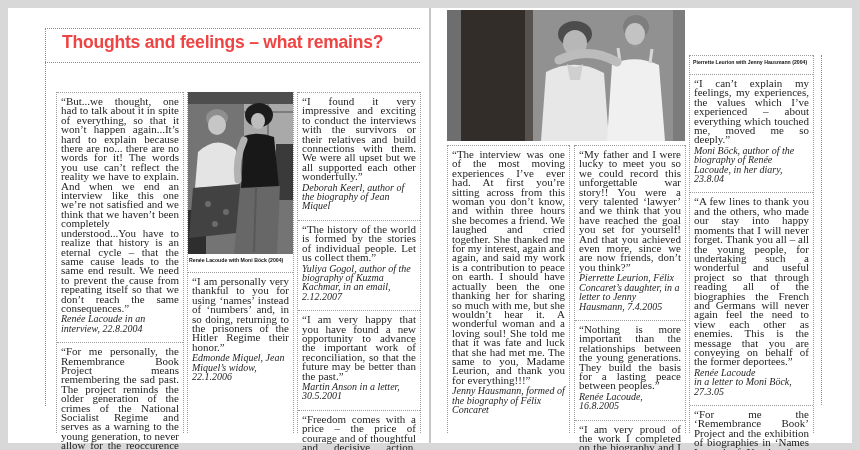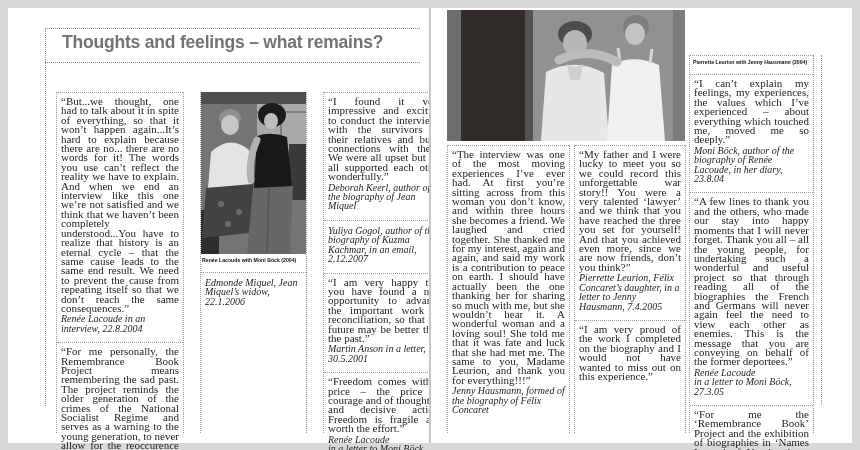--- a/index.html
+++ b/index.html
@@ -13,24 +13,24 @@
   .page.left{left:8px;width:421px;}
   .page.right{left:431px;width:421px;}
   .gutter{position:absolute;top:8px;left:429px;width:2px;height:435px;background:#c6c6c6;}
 
   
   .rule-top{position:absolute;left:37px;right:9px;top:20px;border-top:1px dotted #8e8e8e;}
   .frame-left{position:absolute;left:37px;top:20px;height:378px;border-left:1px dotted #8e8e8e;}
   .page-title{
     position:absolute;left:54px;top:24px;margin:0;
     font-family:"Liberation Sans", sans-serif;font-weight:bold;
-    font-size:17.5px;letter-spacing:-0.2px;color:#737373;white-space:nowrap;
+    font-size:17.5px;letter-spacing:-0.2px;color:#ef4444;white-space:nowrap;
   }
   .rule-title{position:absolute;left:37px;right:9px;top:54px;border-top:1px dotted #8e8e8e;}
-  .cols-left{position:absolute;left:48px;top:84px;height:341px;display:flex;gap:16px;}
+  .cols-left{position:absolute;left:48px;top:84px;height:341px;display:flex;gap:3px;}
   .col{border-left:1px dotted #9b9b9b;border-right:1px dotted #9b9b9b;box-sizing:border-box;}
   .c1{width:128px;}
   .c2{width:107px;}
   .c3{width:124px;}
 
   .qblock{border-top:1px dotted #9b9b9b;padding:4px 4px 6px;margin-bottom:3px;}
   .qtext{margin:0;font-size:11px;line-height:9.4px;text-align:justify;hyphens:auto;color:#1e1e1e;}
   .qattr{margin:1px 0 0;font-size:10px;line-height:9.4px;font-style:italic;white-space:pre-line;color:#1e1e1e;}
 
   .photo{display:block;width:100%;}
@@ -99,30 +99,32 @@
 
         <ellipse cx="71" cy="23" rx="14" ry="12" fill="#1c1c1c"></ellipse>
         <ellipse cx="70" cy="29" rx="7" ry="8" fill="#bdbdbd"></ellipse>
         <path d="M56 44 Q70 39 86 45 L91 96 L53 96 Z" fill="#181818"></path>
         <path d="M56 48 Q47 68 50 88" stroke="#b2b2b2" stroke-width="7" fill="none" stroke-linecap="round"></path>
         <path d="M52 96 L92 94 L89 162 L46 162 Z" fill="#676767"></path>
         <line x1="68" y1="96" x2="66" y2="160" stroke="#585858" stroke-width="2"></line>
       </svg>
       <p class="photo-cap">Renée Lacoude with Moni Böck (2004)</p>
       <div class="qblock">
+        <p class="qtext">“I am personally very thankful to you for using ‘names’ instead of ‘numbers’ and, in so doing, returning to the prisoners of the Hitler Regime their honor.”</p>
         <p class="qattr">Edmonde Miquel, Jean Miquel’s widow, 22.1.2006</p>
       </div>
     </div>
 
     <div class="col c3">
       <div class="qblock">
         <p class="qtext">“I found it very impressive and exciting to conduct the interviews with the survivors or their relatives and build connections with them. We were all upset but we all supported each other wonderfully.”</p>
         <p class="qattr">Deborah Keerl, author of the biography of Jean Miquel</p>
       </div>
       <div class="qblock">
+        <p class="qtext">“The history of the world is formed by the stories of individual people. Let us collect them.”</p>
         <p class="qattr">Yuliya Gogol, author of the biography of Kuzma Kachmar, in an email, 2.12.2007</p>
       </div>
       <div class="qblock">
         <p class="qtext">“I am very happy that you have found a new opportunity to advance the important work of reconciliation, so that the future may be better than the past.”</p>
         <p class="qattr">Martin Anson in a letter, 30.5.2001</p>
       </div>
       <div class="qblock">
         <p class="qtext">“Freedom comes with a price – the price of courage and of thoughtful and decisive action. Freedom is fragile and worth the effort.”</p>
         <p class="qattr">Renée Lacoude
 in a letter to Moni Böck, 12.6.2004</p>
@@ -165,22 +167,26 @@
   <div class="col rcol1">
     <div class="qblock">
       <p class="qtext">“The interview was one of the most moving experiences I’ve ever had. At first you’re sitting across from this woman you don’t know, and within three hours she becomes a friend. We laughed and cried together. She thanked me for my interest, again and again, and said my work is a contribution to peace on earth. I should have actually been the one thanking her for sharing so much with me, but she wouldn’t hear it. A wonderful woman and a loving soul! She told me that it was fate and luck that she had met me. The same to you, Madame Leurion, and thank you for everything!!!”</p>
       <p class="qattr">Jenny Hausmann, formed of
 the biography of Félix Concaret</p>
     </div>
   </div>
 
   <div class="col rcol2">
     <div class="qblock">
-      <p class="qtext">“My father and I were lucky to meet you so we could record this unforgettable war story!! You were a very talented ‘lawyer’ and we think that you have reached the three you set for yourself! And that you achieved even more, since we are now friends, don’t you think?”</p>
+      <p class="qtext">“My father and I were lucky to meet you so we could record this unforgettable war story!! You were a very talented ‘lawyer’ and we think that you have reached the goal you set for yourself! And that you achieved even more, since we are now friends, don’t you think?”</p>
       <p class="qattr">Pierrette Leurion, Félix Concaret’s daughter, in a letter to Jenny Hausmann, 7.4.2005</p>
+    </div>
+    <div class="qblock">
+      <p class="qtext">“Nothing is more important than the relationships between the young generations. They build the basis for a lasting peace between peoples.”</p>
+      <p class="qattr">Renée Lacoude, 16.8.2005</p>
     </div>
     <div class="qblock">
       <p class="qtext">“I am very proud of the work I completed on the biography and I would not have wanted to miss out on this experience.”</p>
     </div>
   </div>
 
   <div class="col rcol3">
     <div class="cap-block">
       <p class="photo-cap">Pierrette Leurion with Jenny Hausmann (2004)</p>
     </div>

